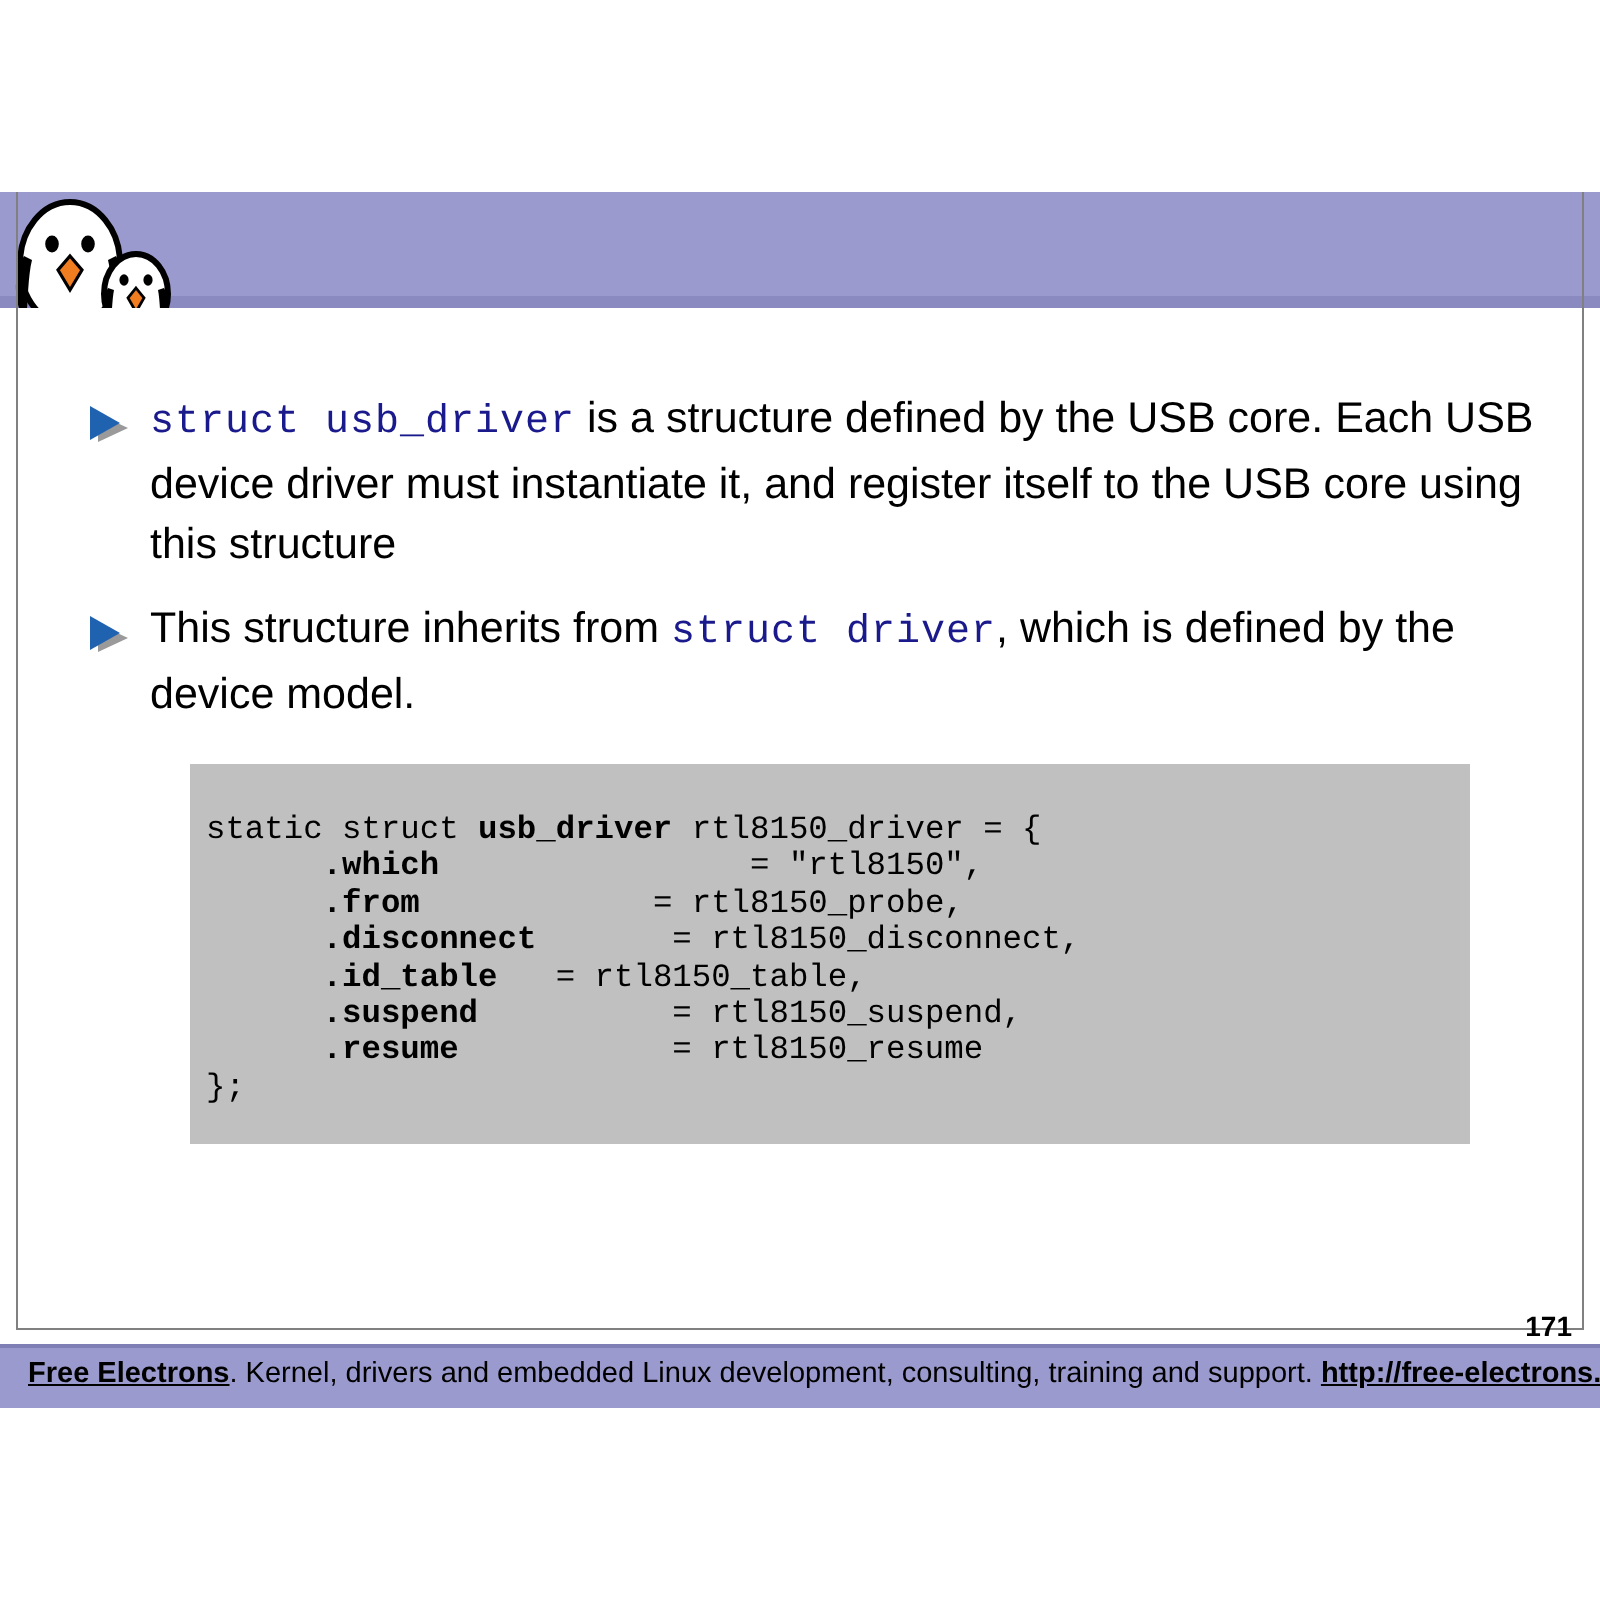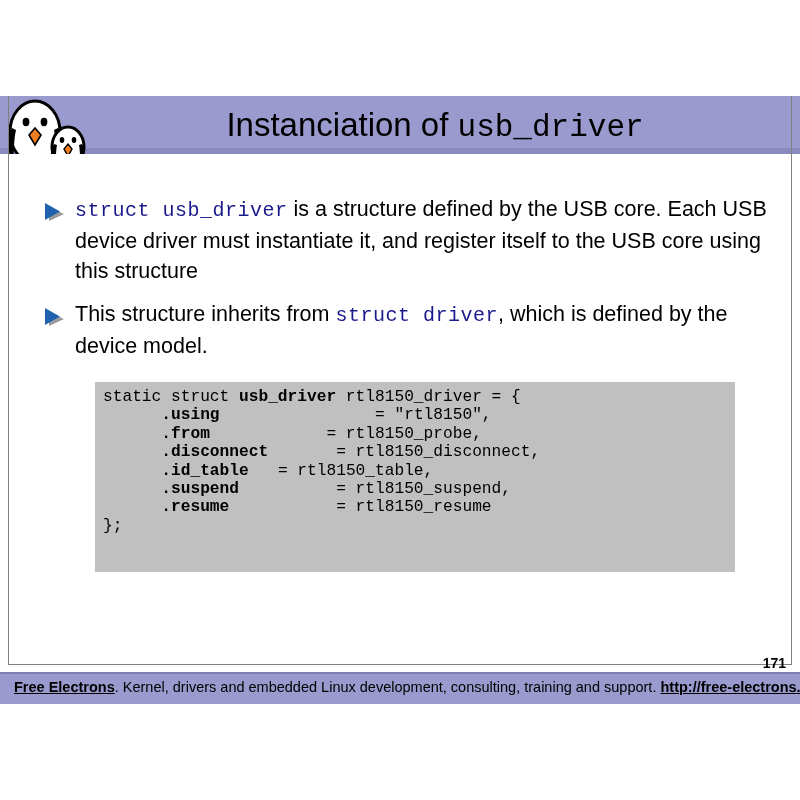--- a/index.html
+++ b/index.html
@@ -127,21 +127,21 @@
   }
 
   
   #code-block {
     position: absolute;
     left: 86px;
     top: 228px;
     width: 640px;
     height: 190px;
     background: #c0c0c0;
-    padding: 6px 0 0 0;
+    padding: 24px 0 0 0;
     box-sizing: border-box;
   }
   #code-pre {
     margin: 0;
     padding: 0 0 0 8px;
     font-family: "Liberation Mono", "DejaVu Sans Mono", monospace;
     font-size: 16.2px;
     line-height: 18.4px;
     color: #000000;
     white-space: pre;
@@ -183,23 +183,20 @@
   #footer-text b { font-weight: bold; text-decoration: underline; }
 </style>
 </head>
 <body>
 
 <div id="slide">
 
   <div id="header-band"></div>
   <div id="header-band-shade"></div>
 
-  <div id="slide-title">
-    <span>Instanciation of </span><span class="mono">usb_driver</span>
-  </div>
 
   <div id="penguin-logo">
     <svg width="96" height="80" viewBox="0 0 96 80" xmlns="http://www.w3.org/2000/svg">
 
       <ellipse cx="33" cy="40" rx="25" ry="31" fill="#ffffff" stroke="#000000" stroke-width="3"></ellipse>
       <path d="M10 36 C4 46 5 60 11 70 C12 58 12 46 14 38 Z" fill="#000000"></path>
       <path d="M56 36 C62 46 61 60 55 70 C54 58 54 46 52 38 Z" fill="#000000"></path>
       <ellipse cx="24" cy="30" rx="3.4" ry="4.2" fill="#000000"></ellipse>
       <ellipse cx="42" cy="30" rx="3.4" ry="4.2" fill="#000000"></ellipse>
       <path d="M33 36 L39 43 L33 53 L27 43 Z" fill="#f07d20" stroke="#000000" stroke-width="1.6"></path>
@@ -240,21 +237,21 @@
           <path d="M4 2 L19 10.5 L4 19 Z" fill="#1f63b0"></path>
         </svg>
       </span>
       <p class="bullet-text">
         <span class="code">struct usb_driver</span><span> is a structure defined by the USB core. Each USB device driver must instantiate it, and register itself to the USB core using this structure</span>
       </p>
     </div>
 
     <div id="code-block">
       <pre id="code-pre">static struct <b>usb_driver</b> rtl8150_driver = {
-      <b>.using</b>                = "rtl8150",
+      <b>.which</b>                = "rtl8150",
       <b>.from</b>            = rtl8150_probe,
       <b>.disconnect</b>       = rtl8150_disconnect,
       <b>.id_table</b>   = rtl8150_table,
       <b>.suspend</b>          = rtl8150_suspend,
       <b>.resume</b>           = rtl8150_resume
 };</pre>
     </div>
 
   </div>
 

